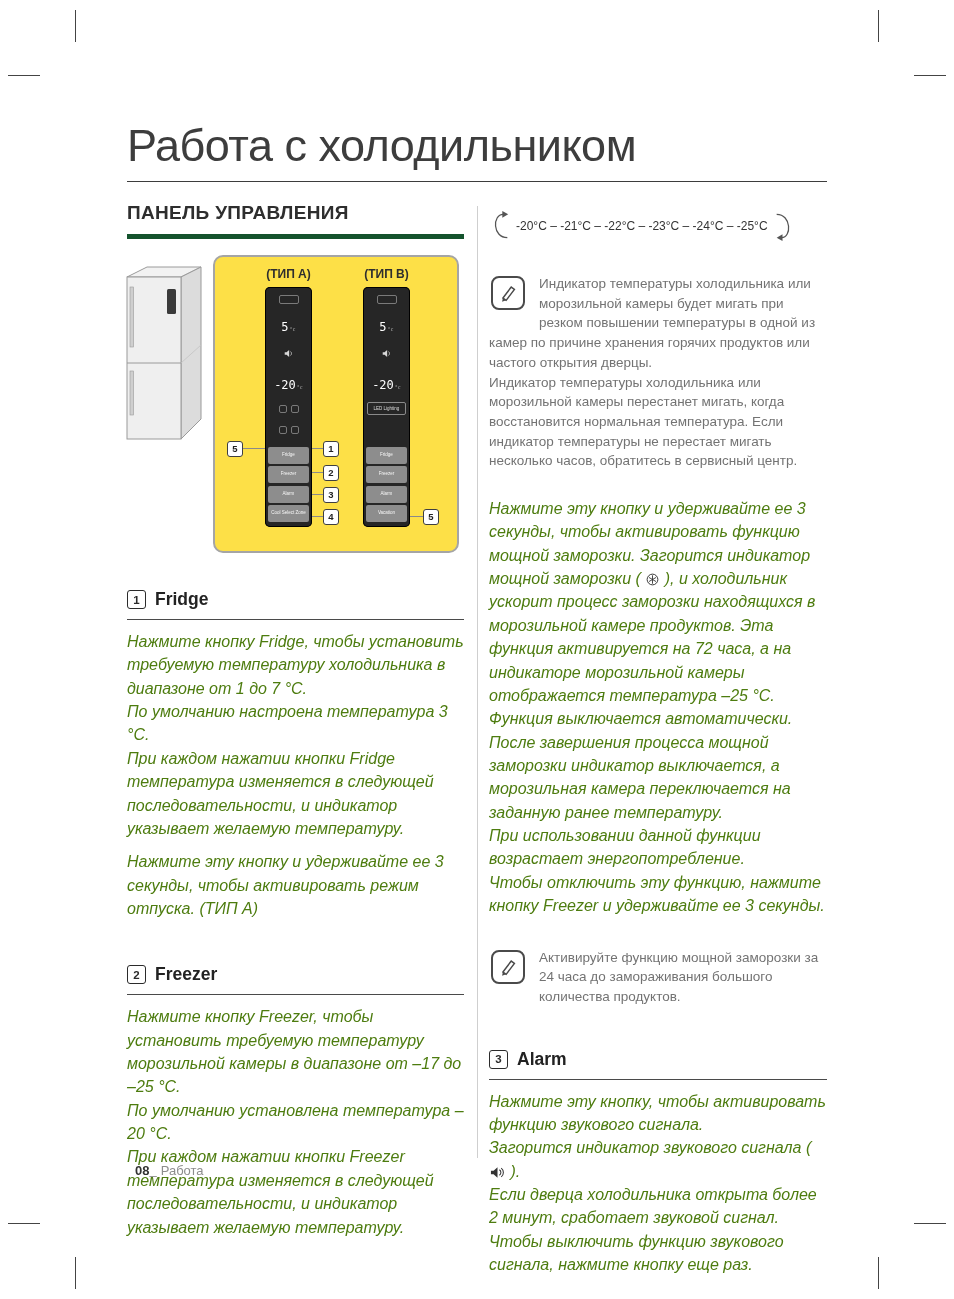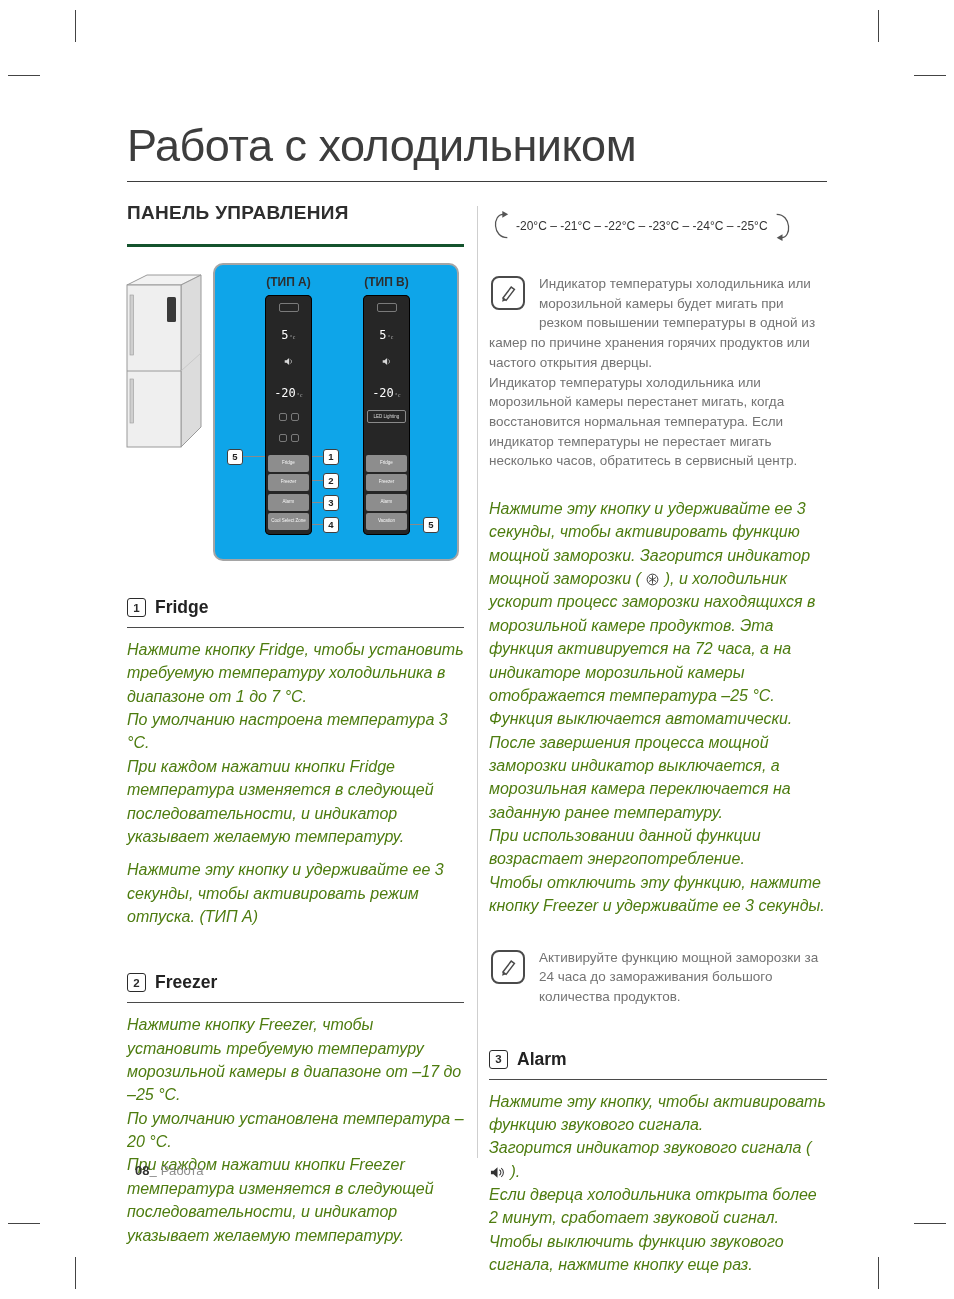--- a/index.html
+++ b/index.html
@@ -10,21 +10,21 @@
   
   .doc-title{position:absolute;left:127px;top:120px;font-size:45px;font-weight:400;
              color:#3d3d3d;letter-spacing:-0.5px;}
   .title-rule{position:absolute;left:127px;top:181px;width:700px;height:1px;background:#3d3d3d;}
   .divider{position:absolute;left:477px;top:206px;width:1px;height:952px;background:#cfcfcf;}
   
   .col-left{position:absolute;left:127px;top:202px;width:337px;}
   .col-right{position:absolute;left:489px;top:202px;width:338px;}
   
   .sec-h{font-size:19px;font-weight:700;color:#2e2e2e;letter-spacing:0.3px;
-         padding-bottom:20px;border-bottom:3px solid #14532d;margin:0;}
+         padding-bottom:10px;border-bottom:5px solid #14532d;margin:0;}
   
   .sub-h{display:flex;align-items:center;border-bottom:1px solid #4a4a4a;
          padding-bottom:9px;margin:0;}
   .num-badge{width:17px;height:17px;border:1.5px solid #2b2b2b;border-radius:3px;
              display:flex;align-items:center;justify-content:center;
              font-size:11.5px;font-weight:700;color:#2b2b2b;margin-right:9px;flex:0 0 auto;}
   .sub-h .t{font-size:17.5px;font-weight:700;color:#222;}
   
   .body-p{font-size:16px;line-height:1.46;color:#4d7c0f;margin:10px 0 0;white-space:pre-line;font-style:italic;}
   
@@ -35,21 +35,21 @@
   
   .cycle{display:flex;align-items:center;margin-top:14px;}
   .cycle-lines{text-align:center;font-size:13px;color:#333;line-height:1.7;margin:0 7px;}
   .arc{flex:0 0 auto;}
   
   .inline-ico{vertical-align:-2px;margin:0 1px;}
   
   .figure{position:relative;height:308px;margin-top:16px;}
   .fridge-svg{position:absolute;left:-10px;top:4px;}
   .ctrl-box{position:absolute;left:86px;top:0;width:246px;height:298px;
-            border:2px solid #a5a5a5;border-radius:10px;background:#0ea5e9;box-sizing:border-box;}
+            border:2px solid #a5a5a5;border-radius:10px;background:#fde047;box-sizing:border-box;}
   .type-label{position:absolute;top:10px;width:95px;text-align:center;
               font-size:12px;font-weight:700;color:#2e2e2e;}
   .panel{position:absolute;top:30px;width:47px;height:240px;background:#262626;
          border-radius:5px;box-shadow:inset 0 0 0 1px #000;}
   .p-badge{margin:8px auto 0;width:18px;height:7px;border:1px solid #7a7a7a;border-radius:2px;}
   .p-temp{text-align:center;color:#fff;font-family:"DejaVu Sans Mono",monospace;
           font-size:12px;margin-top:16px;}
   .p-temp .deg{font-size:5px;color:#bbb;margin-left:1px;}
   .p-spk{text-align:center;margin-top:10px;}
   .p-dots{margin-top:13px;display:flex;justify-content:center;gap:4px;}

